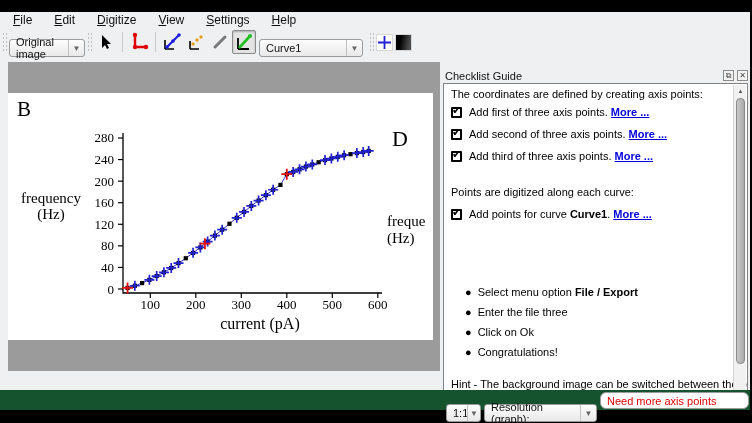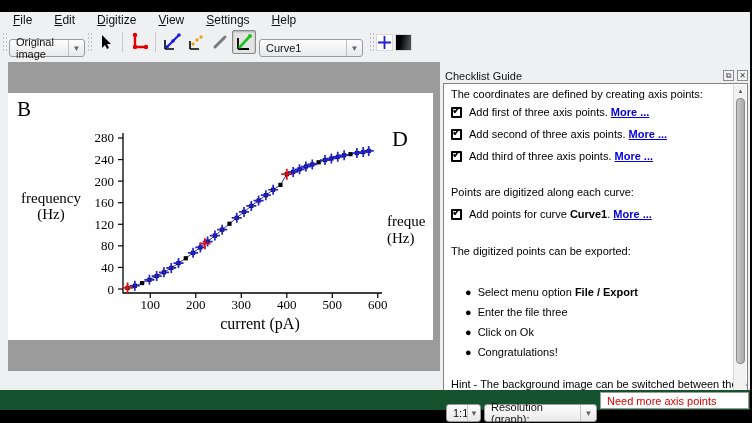--- a/index.html
+++ b/index.html
@@ -44,21 +44,21 @@
   .cbx.checked::after{content:"✔";position:absolute;left:-1px;top:-5px;font-size:11px;font-weight:bold;color:#000;}
   .bullet{margin:0 6px 0 14px;font-size:11px;}
   .b{font-weight:bold;}
   
   #dock-scroll{position:absolute;right:1px;top:1px;width:13px;height:314px;background:#f1f1f1;border-left:1px solid #d5d5d5;}
   .sb-arrow{position:absolute;left:1px;width:11px;height:11px;font-size:6px;color:#555;text-align:center;line-height:11px;}
   #sb-thumb{position:absolute;left:2px;top:13px;width:9px;height:266px;background:linear-gradient(90deg,#c7c7c7,#a9a9a9);border:1px solid #8b8b8b;border-radius:4px;}
 
   
   #statusbar{position:absolute;left:0;top:378px;width:100%;height:20px;background:#14532d;}
-  #status-field{position:absolute;left:600px;top:2px;width:149px;height:17px;background:#fff;border:1px solid #9a9a9a;border-radius:0;
+  #status-field{position:absolute;left:600px;top:2px;width:149px;height:17px;background:#fff;border:1px solid #9a9a9a;border-radius:6px;
     font-size:11px;color:#e00000;display:flex;align-items:center;padding-left:6px;}
 </style>
 </head>
 <body>
 
 <div id="app">
 
   <div id="menubar">
     <div class="menu-item"><span class="u">F</span><span>ile</span></div>
     <div class="menu-item"><span class="u">E</span><span>dit</span></div>
@@ -277,23 +277,20 @@
         </div>
 
       <div class="cl-line" style="top:124px">
         <span class="cbx checked"></span>
         <span class="cl-text">Add points for curve </span>
         <span class="cl-text b">Curve1</span>
         <span class="cl-text">. </span>
         <a class="link">More ...</a>
       </div>
 
-      <div class="cl-line" style="top:161px">
-          <span class="cl-text">The digitized points can be exported:</span>
-        </div>
 
 
       <div class="cl-line" style="top:202px">
         <span class="bullet">●</span>
         <span class="cl-text">Select menu option </span>
         <span class="cl-text b">File / Export</span>
       </div>
       <div class="cl-line" style="top:222px">
         <span class="bullet">●</span>
         <span class="cl-text">Enter the file three</span>

